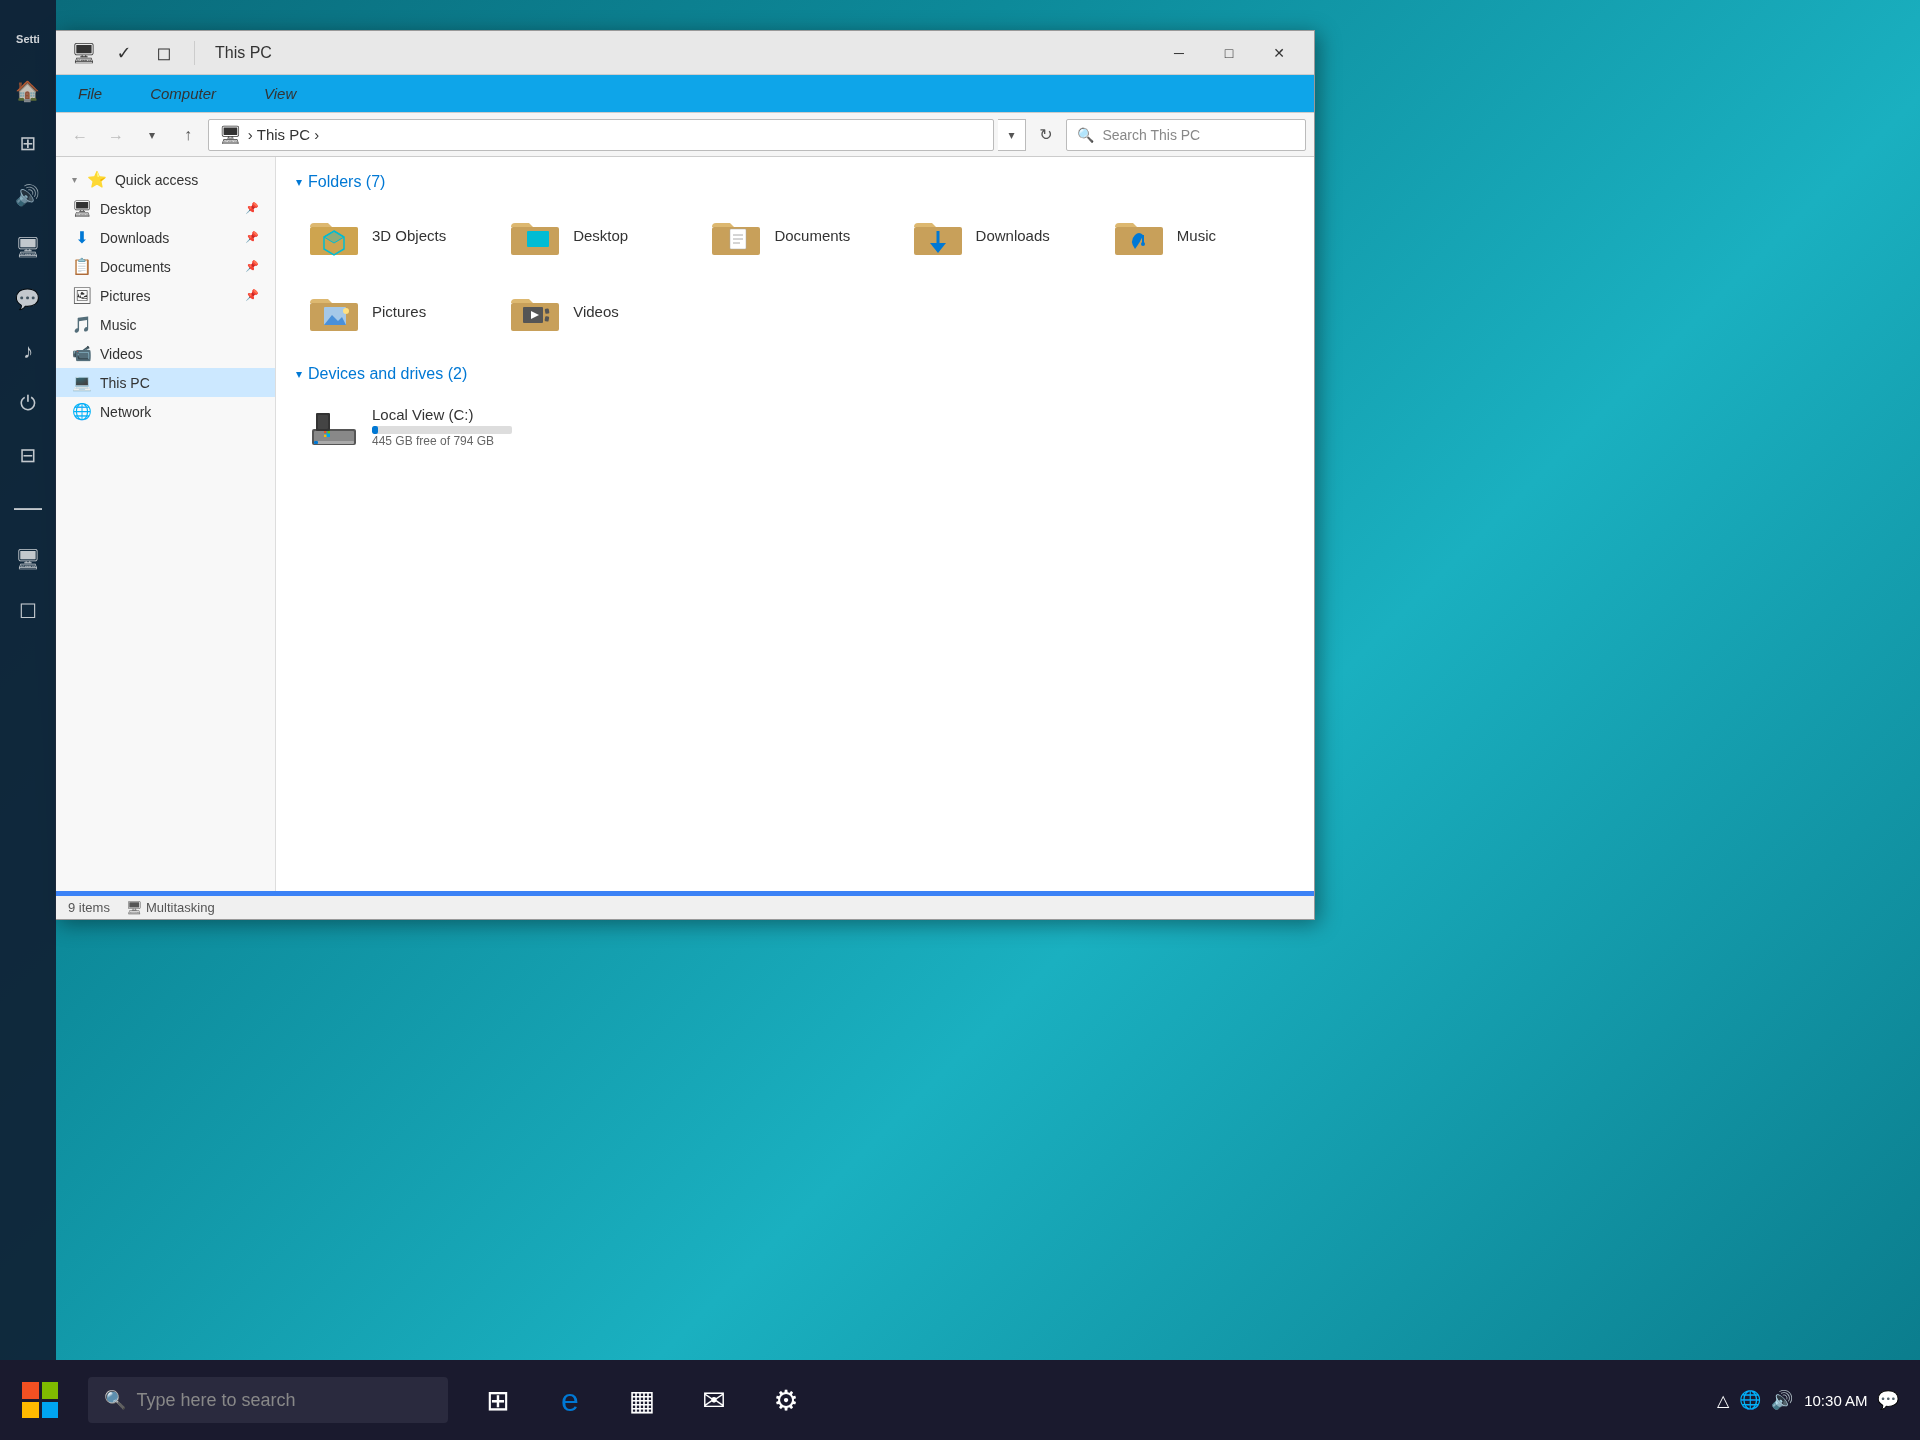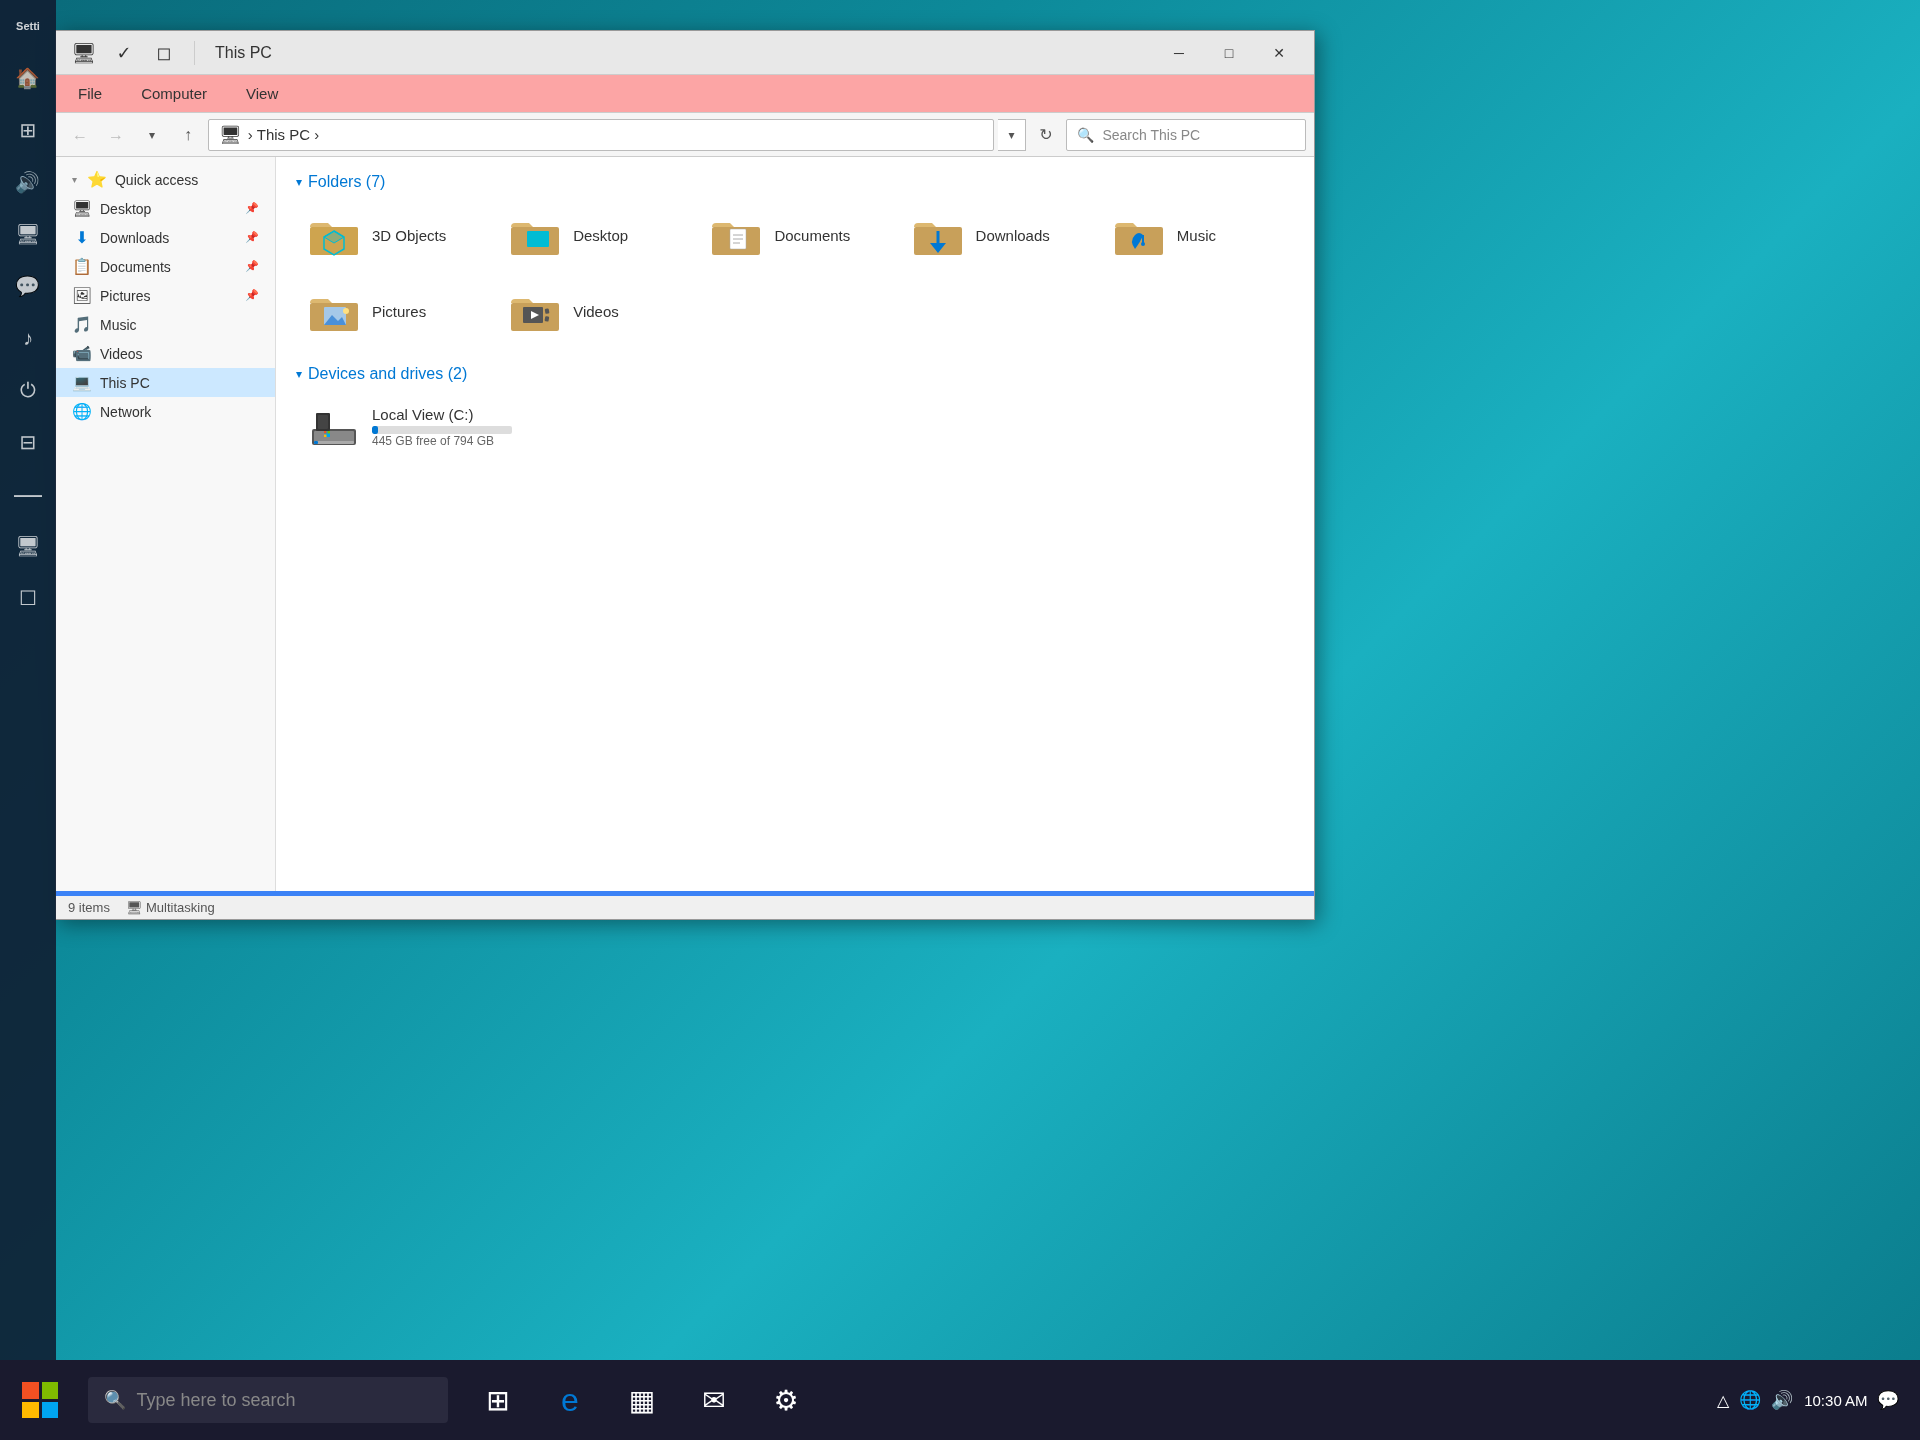--- a/index.html
+++ b/index.html
@@ -145,26 +145,27 @@
       align-items: center;
       justify-content: center;
       cursor: pointer;
       font-size: 14px;
       color: #333;
     }
 
     
     .menu-bar {
       height: 38px;
-      background: #fca5a5;
+      background: #0ea5e9;
       display: flex;
       align-items: center;
       padding: 0 8px;
       border-bottom: 1px solid #ccc;
-      gap: 11px;
+      gap: 20px;
+      font-style: italic;
     }
     .menu-item {
       padding: 4px 14px;
       font-size: 15px;
       color: #333;
       cursor: pointer;
       border-radius: 3px;
     }
 
     
@@ -369,21 +370,21 @@
     .settings-panel {
       position: absolute;
       left: 0;
       top: 0;
       width: 56px;
       height: calc(100% - 80px);
       background: rgba(15,30,50,0.9);
       display: flex;
       flex-direction: column;
       align-items: center;
-      padding-top: 2px;
+      padding-top: 15px;
       gap: 4px;
       z-index: 60;
     }
     .settings-icon-btn {
       width: 48px;
       height: 48px;
       display: flex;
       align-items: center;
       justify-content: center;
       color: rgba(255,255,255,0.75);

